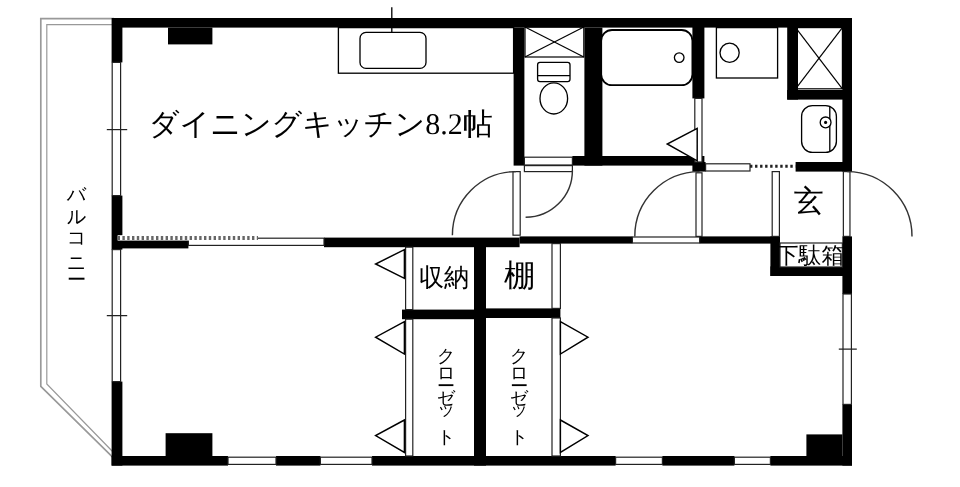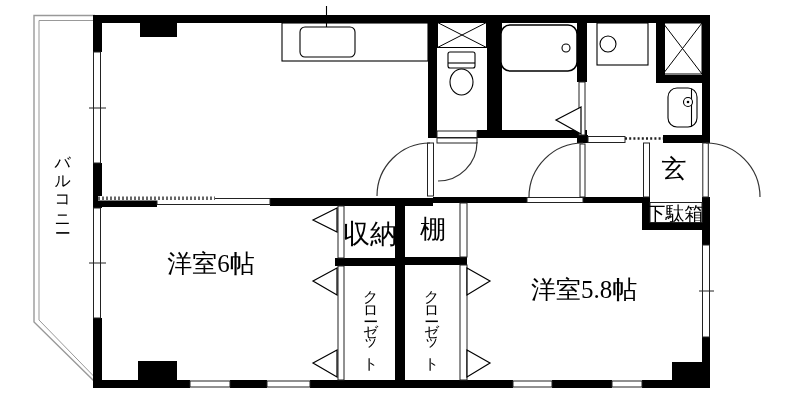--- a/index.html
+++ b/index.html
@@ -167,26 +167,25 @@
     <line x1="691.5" y1="89" x2="691.5" y2="126"></line>
     <circle cx="688" cy="102" r="4.5"></circle>
     <circle cx="688" cy="102" r="1.3" fill="#000" stroke="none"></circle>
   </g>
 
   <rect x="650" y="202.5" width="52" height="20" fill="#fff" stroke="#222" stroke-width="1"></rect>
 </svg>
 
   <div class="lbl vert" style="left:54px;top:134px;height:102px;font-size:16px;letter-spacing:2px;">バルコニー</div>
 
+  <div class="lbl center" style="left:124px;top:92px;width:268px;font-size:25px;">ダイニングキッチン8.2帖</div>
 
-  <div class="lbl center" style="left:148px;top:251px;width:126px;font-size:25px;">洋室6帖</div>
 
-  <div class="lbl center" style="left:518px;top:277px;width:132px;font-size:25px;">洋室5.8帖</div>
 
-  <div class="lbl center" style="left:341px;top:220px;width:58px;font-size:27px;">収納</div>
+  <div class="lbl center" style="left:341px;top:220px;width:58px;font-size:21px;">収納</div>
 
   <div class="lbl center" style="left:403px;top:216px;width:60px;font-size:26px;">棚</div>
 
   <div class="lbl vert" style="left:362px;top:266px;height:112px;font-size:15px;">クローゼット</div>
 
   <div class="lbl vert" style="left:423px;top:266px;height:112px;font-size:15px;">クローゼット</div>
 
   <div class="lbl center" style="left:651px;top:156px;width:46px;font-size:25px;">玄</div>
 
   <div class="lbl center" style="left:645px;top:204px;width:60px;font-size:19px;">下駄箱</div>

